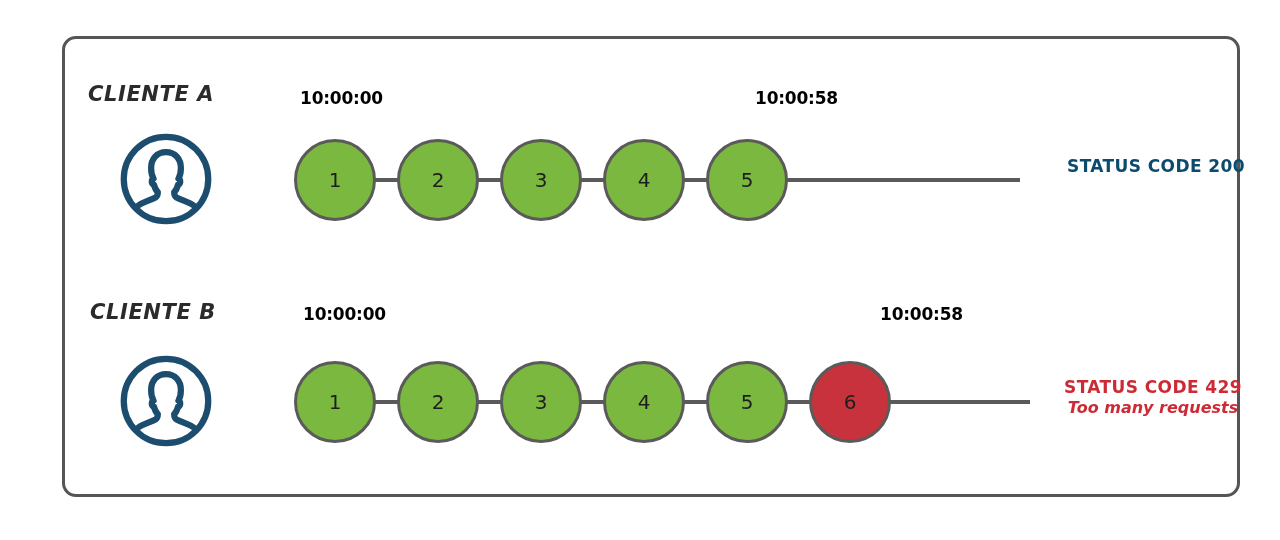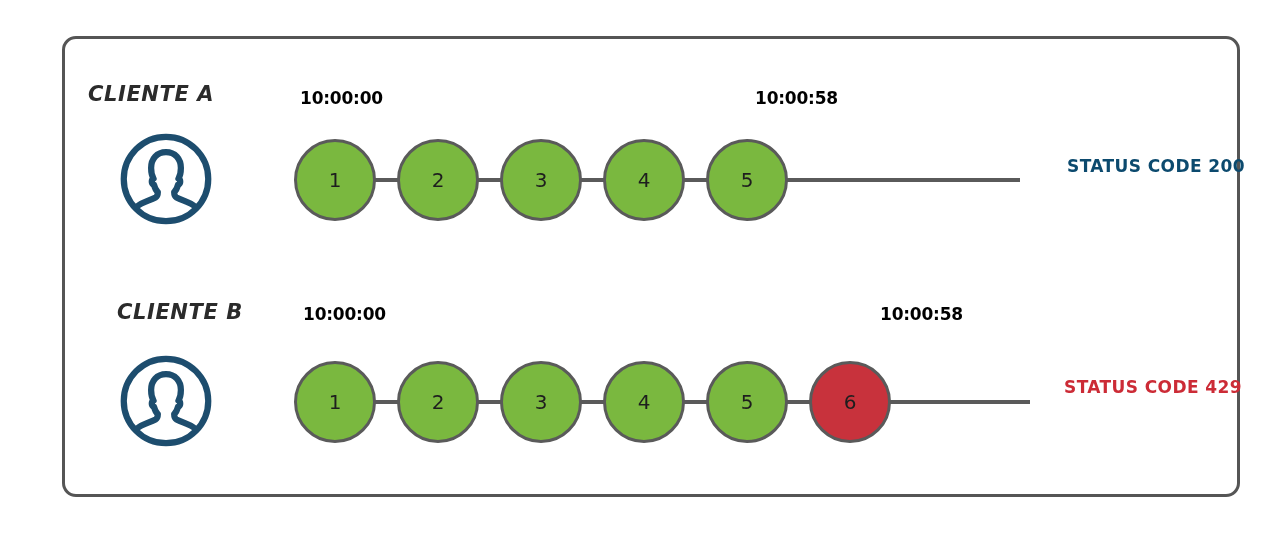--- a/index.html
+++ b/index.html
@@ -40,21 +40,21 @@
     position: absolute;
     font-family: "DejaVu Sans", sans-serif;
     font-size: 21px;
     font-weight: 600;
     font-style: italic;
     letter-spacing: 0.6px;
     color: #2b2b2b;
     white-space: nowrap;
   }
   #client-a-label { left: 88px; top: 82px; }
-  #client-b-label { left: 117px; top: 300px; }
+  #client-b-label { left: 90px; top: 300px; }
 
   
   .avatar {
     position: absolute;
     width: 96px;
     height: 96px;
   }
   #avatar-a { left: 118px; top: 131px; }
   #avatar-b { left: 118px; top: 353px; }
 
@@ -219,15 +219,16 @@
     <div class="node" style="left: 0px; background: rgb(122, 184, 63); border-color: rgb(90, 90, 90);">1</div>
     <div class="node" style="left: 103px; background: rgb(122, 184, 63); border-color: rgb(90, 90, 90);">2</div>
     <div class="node" style="left: 206px; background: rgb(122, 184, 63); border-color: rgb(90, 90, 90);">3</div>
     <div class="node" style="left: 309px; background: rgb(122, 184, 63); border-color: rgb(90, 90, 90);">4</div>
     <div class="node" style="left: 412px; background: rgb(122, 184, 63); border-color: rgb(90, 90, 90);">5</div>
     <div class="node err" style="left: 515px; background: rgb(200, 50, 60); border-color: rgb(90, 90, 90);">6</div>
   </div>
 
   <div class="status" id="status-b">
     <span class="code">STATUS CODE 429</span>
+    <span class="msg">Too many requests</span>
   </div>
 
 </div>
 
 </body></html>

